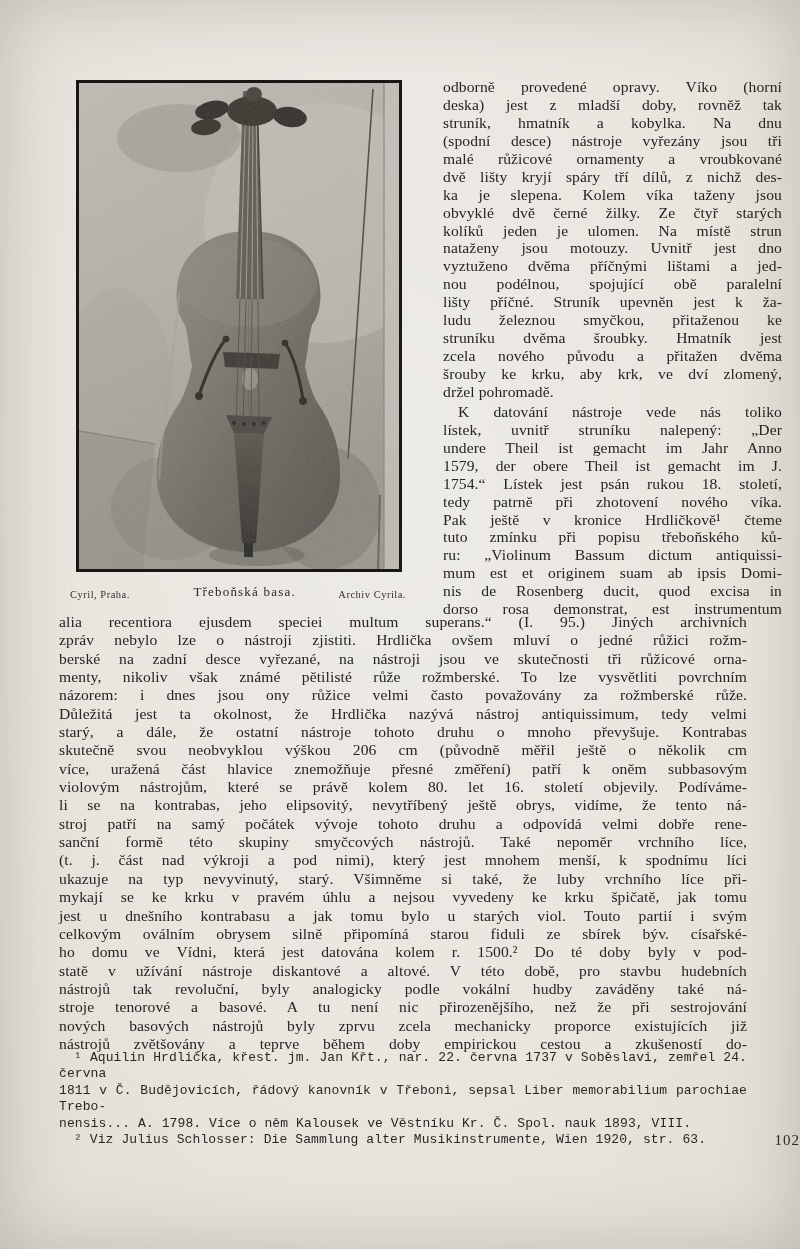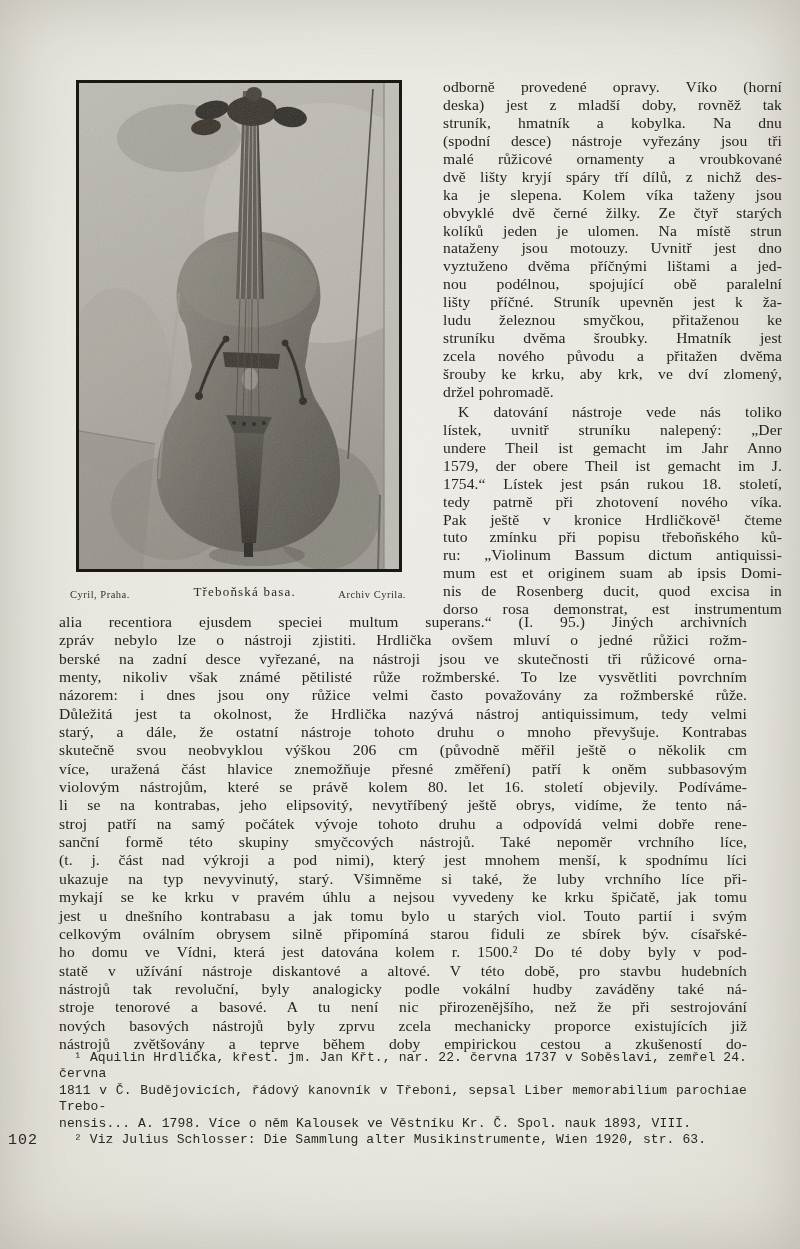--- a/index.html
+++ b/index.html
@@ -34,22 +34,22 @@
   }
   .footnotes{
     position:absolute;left:59px;top:1050px;width:688px;
     font-size:13px;line-height:16.4px;letter-spacing:.1px;color:#2a2722;font-family:Liberation Mono, monospace;
   }
   .para2{margin-top:2px;}
   .ln{text-align:justify;white-space:normal;}
   .ln.jfull{text-align-last:justify;}
   .ln.indent{text-indent:15px;}
   .page-number{
-    position:absolute;left:8px;right:0;top:1132px;
-    text-align:left;font-size:15px;letter-spacing:1px;color:#2a2722;font-family:Liberation Mono, monospace;
+    position:absolute;left:0;right:0;top:1132px;
+    text-align:right;font-size:15px;letter-spacing:1px;color:#2a2722;
   }
 </style>
 </head>
 <body>
 
 <div class="page">
 
   <div class="photo-block">
     <svg viewBox="0 0 320 486" preserveAspectRatio="none">
       <defs>

